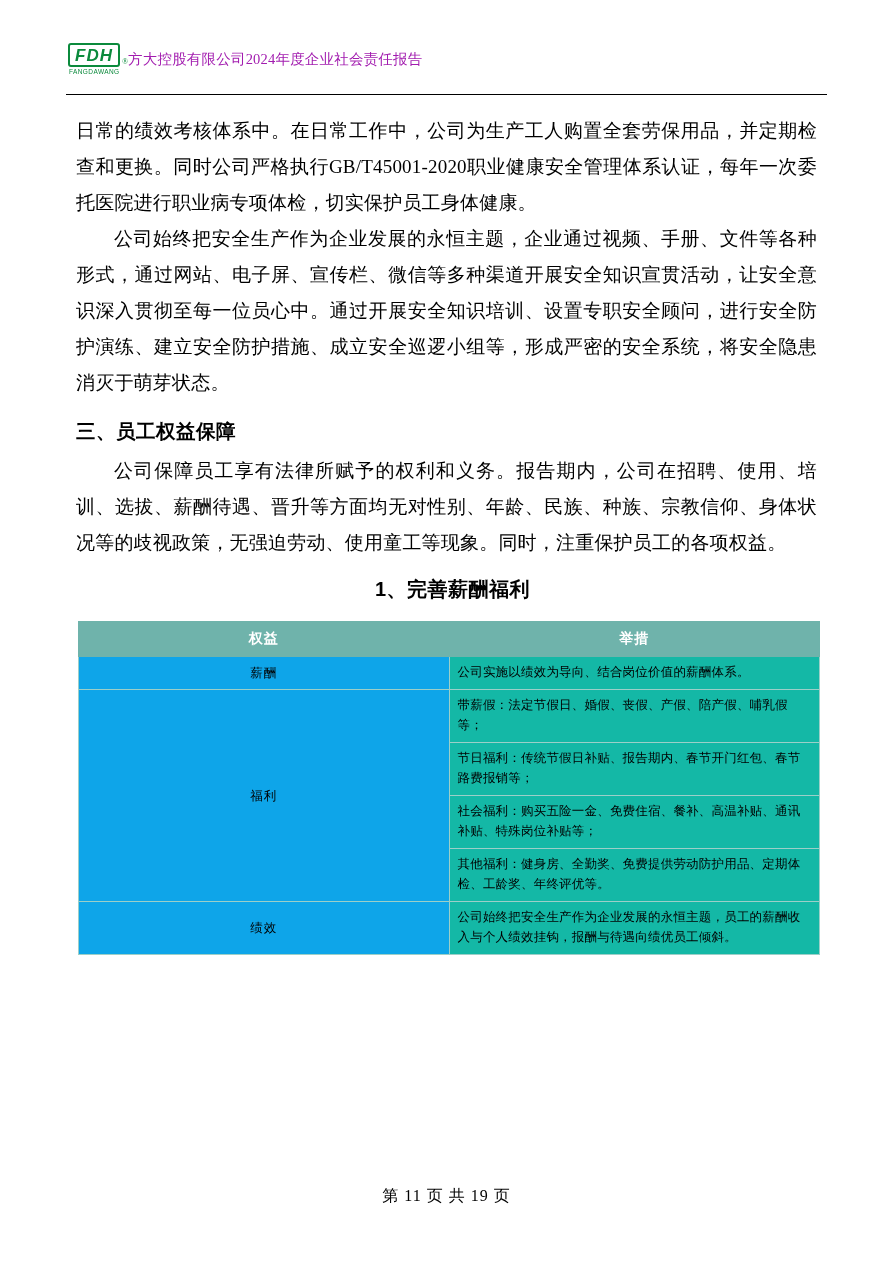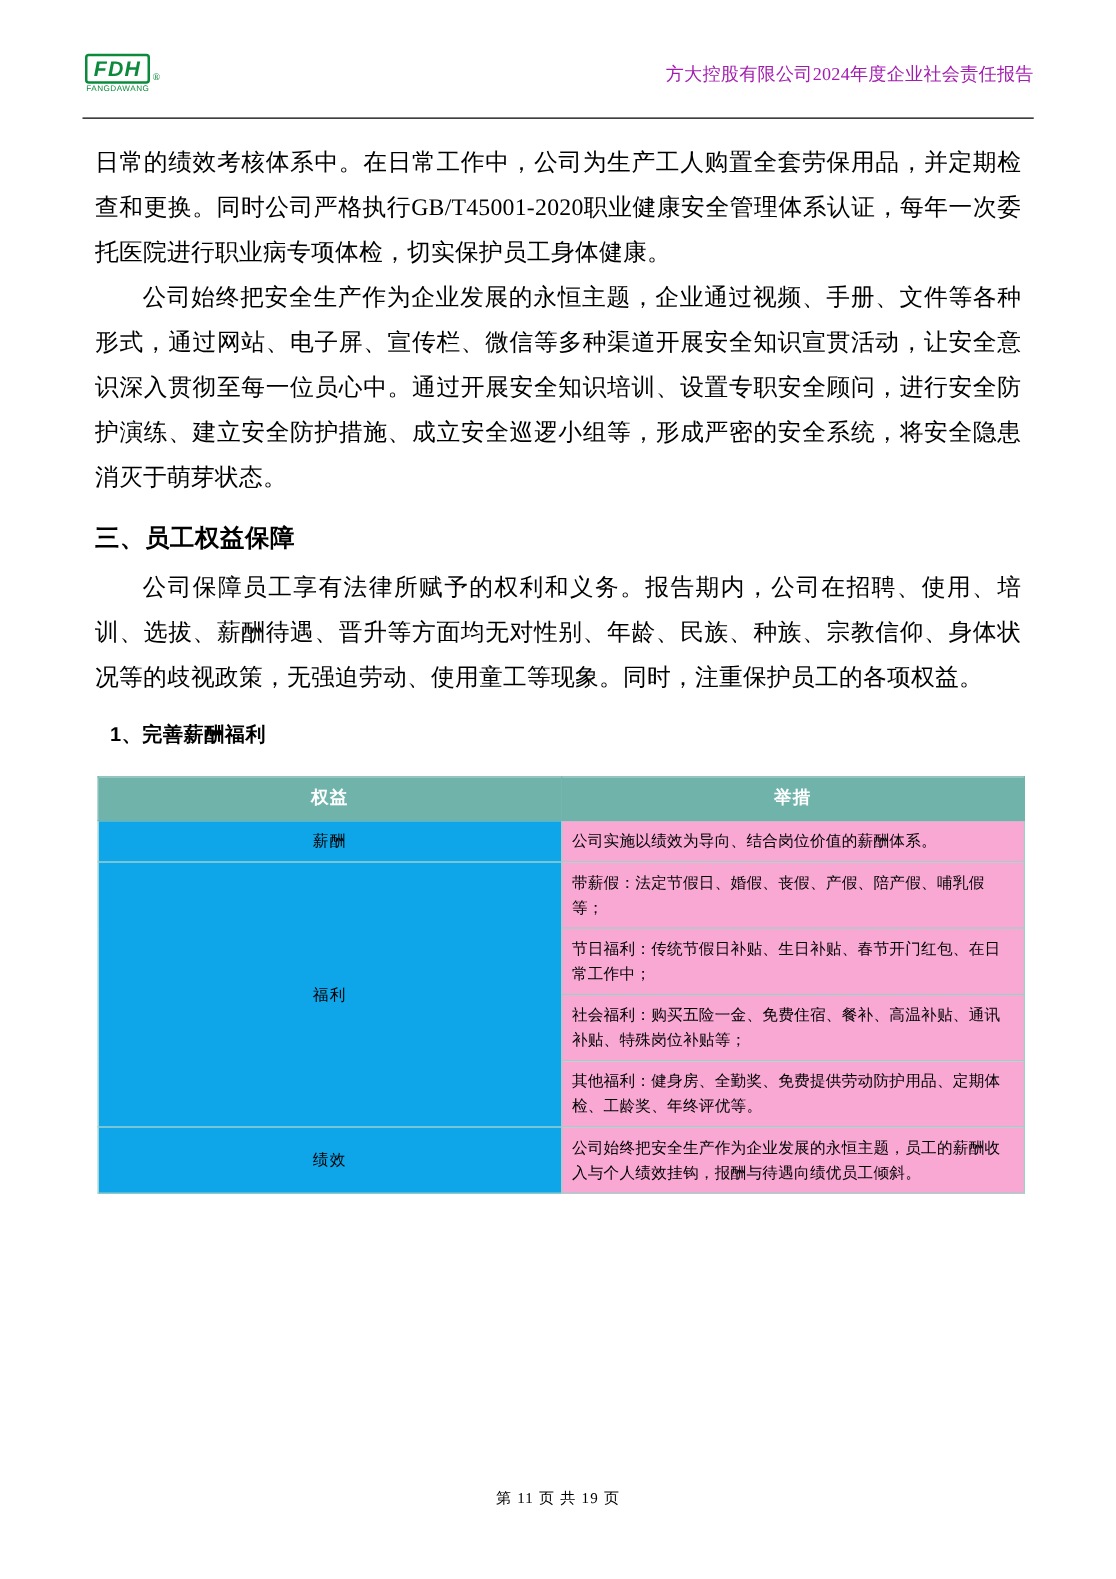--- a/index.html
+++ b/index.html
@@ -22,21 +22,21 @@
     box-sizing: border-box;
     padding: 0 64px;
   }
 
   
   .header {
     position: relative;
     height: 62px;
     display: flex;
     align-items: center;
-    justify-content: space-between;
+    justify-content: flex-start;
     padding-top: 28px;
   }
   .logo {
     display: flex;
     flex-direction: column;
     align-items: flex-start;
     margin-left: 4px;
   }
   .logo-mark {
     display: flex;
@@ -99,24 +99,25 @@
     font-family: Liberation Sans, sans-serif;
     font-weight: bold;
     font-size: 19.5px;
     line-height: 36px;
     margin: 12px 0 4px 0;
     letter-spacing: 0.5px;
   }
   h4.subheading {
     font-family: "Liberation Sans", sans-serif;
     font-weight: bold;
-    font-size: 16px;
+    font-size: 20px;
     line-height: 36px;
     margin: 10px 0 2px 12px;
     letter-spacing: 0.5px;
+    text-align: center;
   }
 
   
   table.benefits {
     border-collapse: collapse;
     width: 742px;
     margin: 14px 0 0 2px;
     table-layout: fixed;
   }
   table.benefits th, table.benefits td {
@@ -138,33 +139,34 @@
     margin-top: 44px;
   }
   td.cat {
     width: 92px;
     text-align: center;
     background: #0ea5e9;
     letter-spacing: 1px;
     font-size: 13px;
   }
   td.measure {
-    background: #f9a8d4;
+    background: #14b8a6;
     text-align: left;
     letter-spacing: 0.2px;
+    font-family: Liberation Mono, monospace;
   }
 
   
   .footer {
     position: absolute;
     left: 0;
     right: 0;
     bottom: 56px;
     text-align: center;
-    font-size: 12px;
+    font-size: 16px;
     letter-spacing: 1px;
   }
 </style>
 </head>
 <body>
 
 <div class="page">
 
   <div class="header">
     <div class="logo">
@@ -201,21 +203,21 @@
       <tbody>
         <tr>
           <td class="cat">薪酬</td>
           <td class="measure">公司实施以绩效为导向、结合岗位价值的薪酬体系。</td>
         </tr>
         <tr>
           <td class="cat" rowspan="4">福利</td>
           <td class="measure">带薪假：法定节假日、婚假、丧假、产假、陪产假、哺乳假等；</td>
         </tr>
         <tr>
-          <td class="measure">节日福利：传统节假日补贴、生日补贴、春节开门红包、在日常工作中；</td>
+          <td class="measure">节日福利：传统节假日补贴、报告期内、春节开门红包、春节路费报销等；</td>
         </tr>
         <tr>
           <td class="measure">社会福利：购买五险一金、免费住宿、餐补、高温补贴、通讯补贴、特殊岗位补贴等；</td>
         </tr>
         <tr>
           <td class="measure">其他福利：健身房、全勤奖、免费提供劳动防护用品、定期体检、工龄奖、年终评优等。</td>
         </tr>
         <tr>
           <td class="cat">绩效</td>
           <td class="measure">公司始终把安全生产作为企业发展的永恒主题，员工的薪酬收入与个人绩效挂钩，报酬与待遇向绩优员工倾斜。</td>

